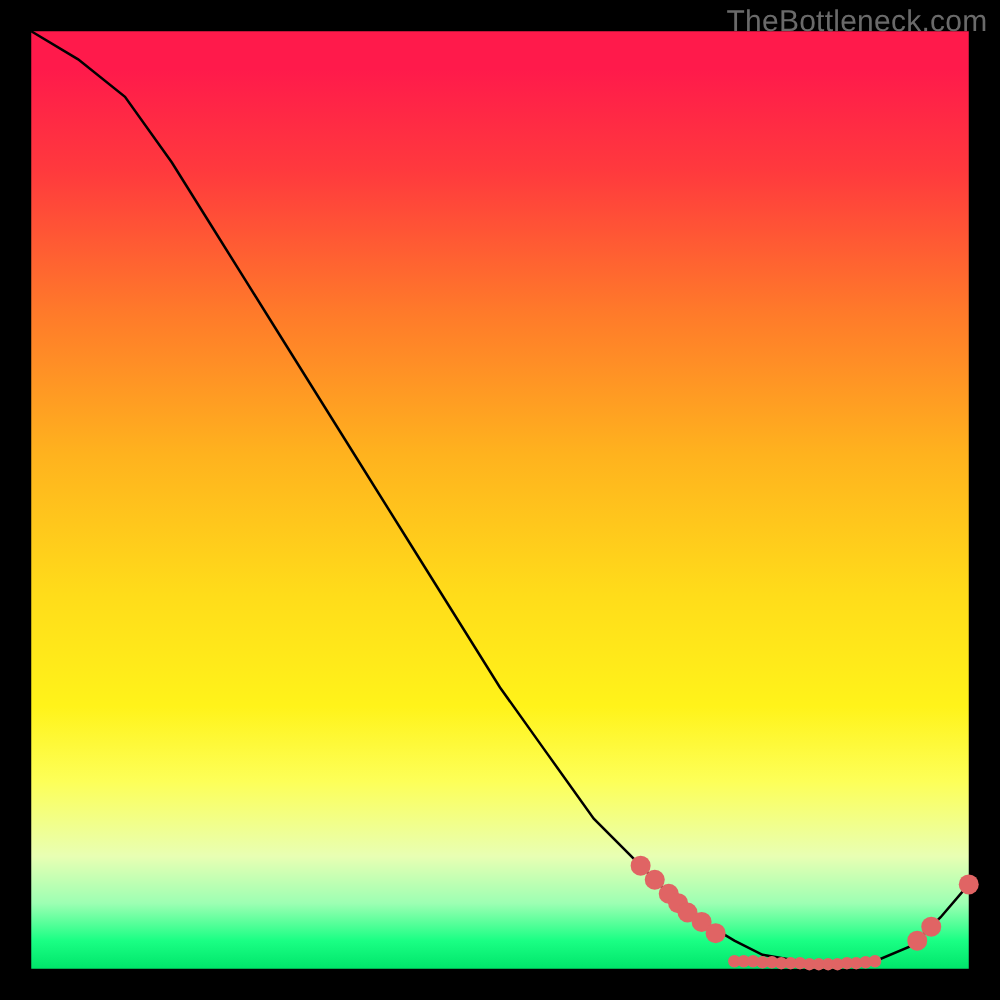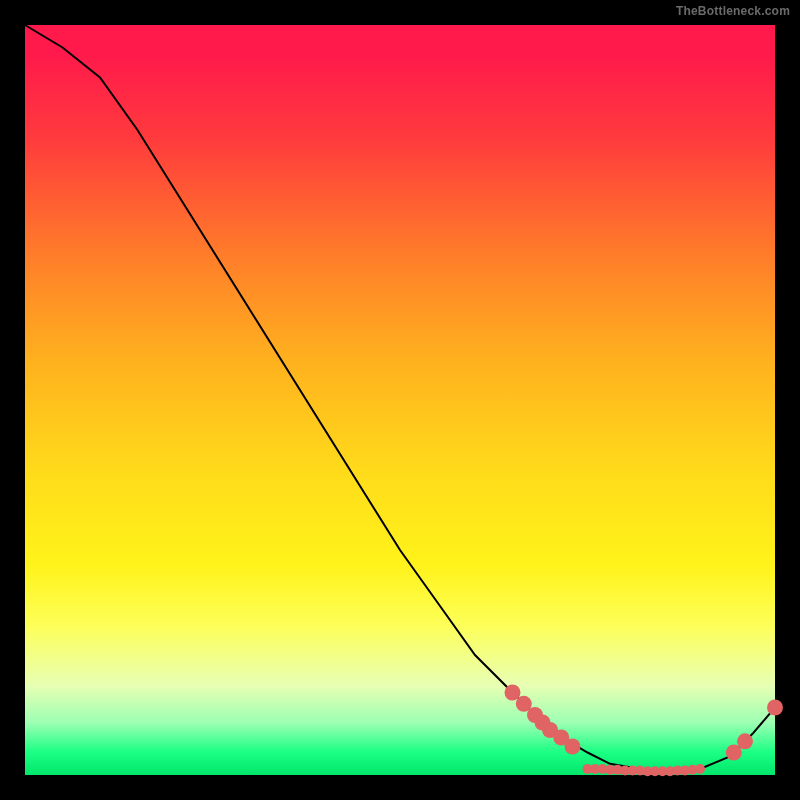--- a/index.html
+++ b/index.html
@@ -37,22 +37,22 @@
       #9dffb3 93%,
       #1aff84 97%,
       #00e56a 100%
     );
   }
   .attribution {
     position: absolute;
     top: 4px;
     right: 10px;
     font-family: Arial, Helvetica, sans-serif;
-    font-size: 12px;
-    font-weight: bold;
+    font-size: 24px;
+    font-weight: normal;
     color: #6a6a6a;
     letter-spacing: 0.2px;
   }
   svg.curve {
     position: absolute;
     left: 25px;
     top: 25px;
     width: 750px;
     height: 750px;
     overflow: visible;

